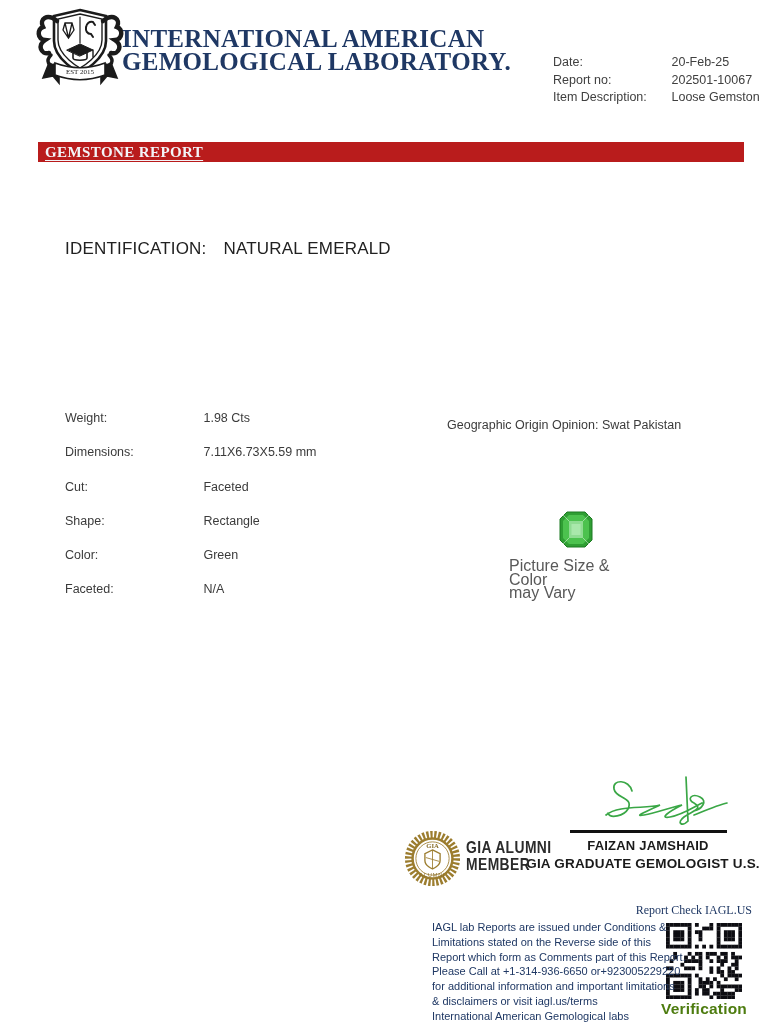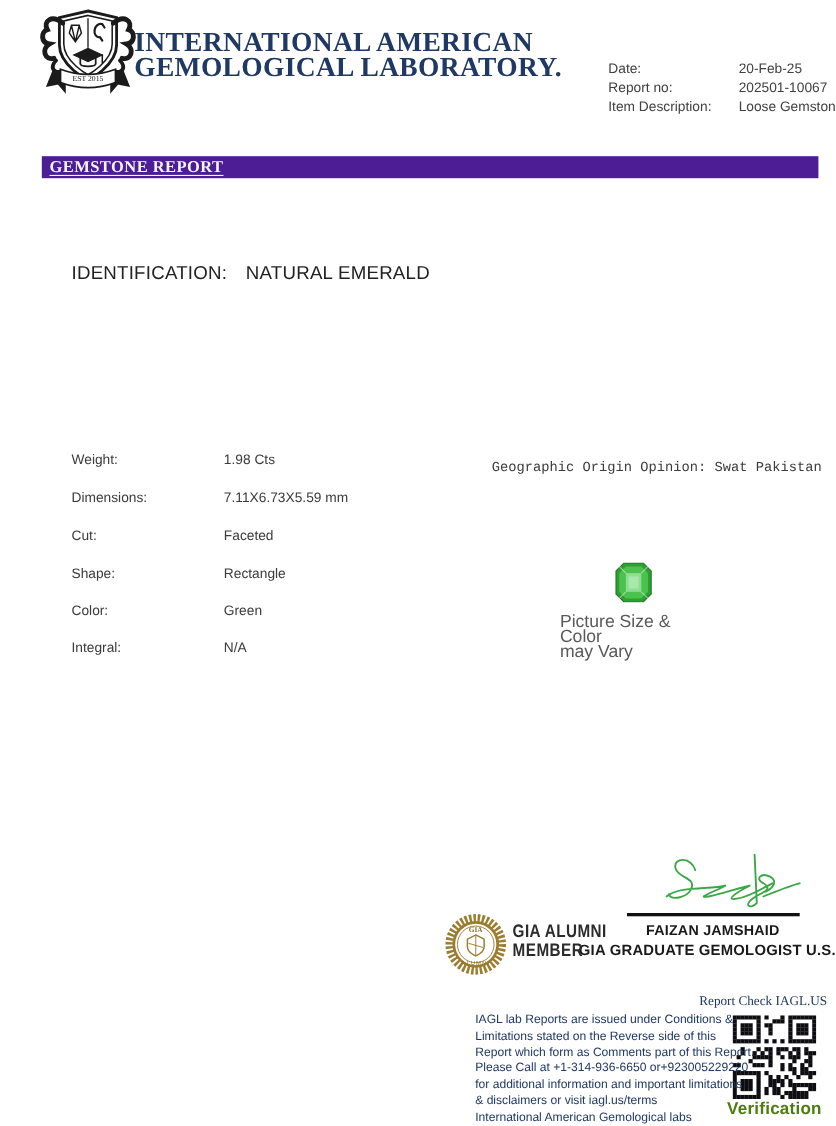--- a/index.html
+++ b/index.html
@@ -8,36 +8,36 @@
   .abs{position:absolute;}
 
   
   .org-title{left:122px;top:28px;font-family:"Liberation Serif",serif;font-weight:bold;
              color:#1f3864;font-size:25px;line-height:22.5px;letter-spacing:.3px;white-space:nowrap;}
   .meta{left:553px;top:54px;font-size:12.5px;color:#404040;line-height:17.5px;}
   .meta-row{white-space:nowrap;}
   .meta-label{display:inline-block;width:115px;}
 
   
-  .banner{left:38px;top:142px;width:706px;height:20px;background:#4c1d95;
+  .banner{left:38px;top:142px;width:706px;height:20px;background:#b91c1c;
           display:flex;align-items:center;}
   .banner-text{color:#f2f4f8;font-family:"Liberation Serif",serif;font-weight:bold;
                font-size:15px;margin-left:7px;text-decoration:underline;
                text-underline-offset:3px;text-decoration-thickness:1px;letter-spacing:.4px;}
 
   
   .ident{left:65px;top:239px;font-size:17px;color:#212121;letter-spacing:.2px;white-space:nowrap;}
   .ident .val{margin-left:12px;}
 
   
   .attrs{left:65px;top:411px;font-size:12.5px;color:#3b3b3b;}
   .attr-row{height:34.3px;white-space:nowrap;}
   .attr-label{display:inline-block;width:135px;}
 
-  .origin{left:447px;top:418px;font-size:12.5px;color:#3b3b3b;white-space:nowrap;font-family:Liberation Mono, monospace;}
+  .origin{left:447px;top:418px;font-size:12.5px;color:#3b3b3b;white-space:nowrap;}
 
   .gem-photo{left:559px;top:511px;width:34px;height:37px;}
   .gem-caption{left:509px;top:559px;width:130px;text-align:left;font-size:16px;
                color:#595959;line-height:13.5px;}
 
   
   .sig-svg{left:596px;top:776px;width:134px;height:54px;}
   .sig-line{left:570px;top:830px;width:157px;height:3px;background:#111;}
   .sig-name{left:518px;top:838px;width:260px;text-align:center;font-weight:bold;
             font-size:13px;color:#1a1a1a;letter-spacing:.2px;}
@@ -135,21 +135,21 @@
     </div>
     <div class="attr-row">
       <span class="attr-label">Shape:</span>
       <span>Rectangle</span>
     </div>
     <div class="attr-row">
       <span class="attr-label">Color:</span>
       <span>Green</span>
     </div>
     <div class="attr-row">
-      <span class="attr-label">Integral:</span>
+      <span class="attr-label">Faceted:</span>
       <span>N/A</span>
     </div>
   </div>
 
   <div class="abs origin">Geographic Origin Opinion: Swat Pakistan</div>
 
   <svg class="abs gem-photo" viewBox="0 0 34 37">
     <polygon points="8,1 26,1 33,8 33,29 26,36 8,36 1,29 1,8" fill="#2f9e33" stroke="#1d7a22" stroke-width="1"></polygon>
     <polygon points="10,4 24,4 30,10 30,27 24,33 10,33 4,27 4,10" fill="#4cc24e"></polygon>
     <rect x="10" y="10" width="14" height="17" fill="#8fdc92"></rect>

